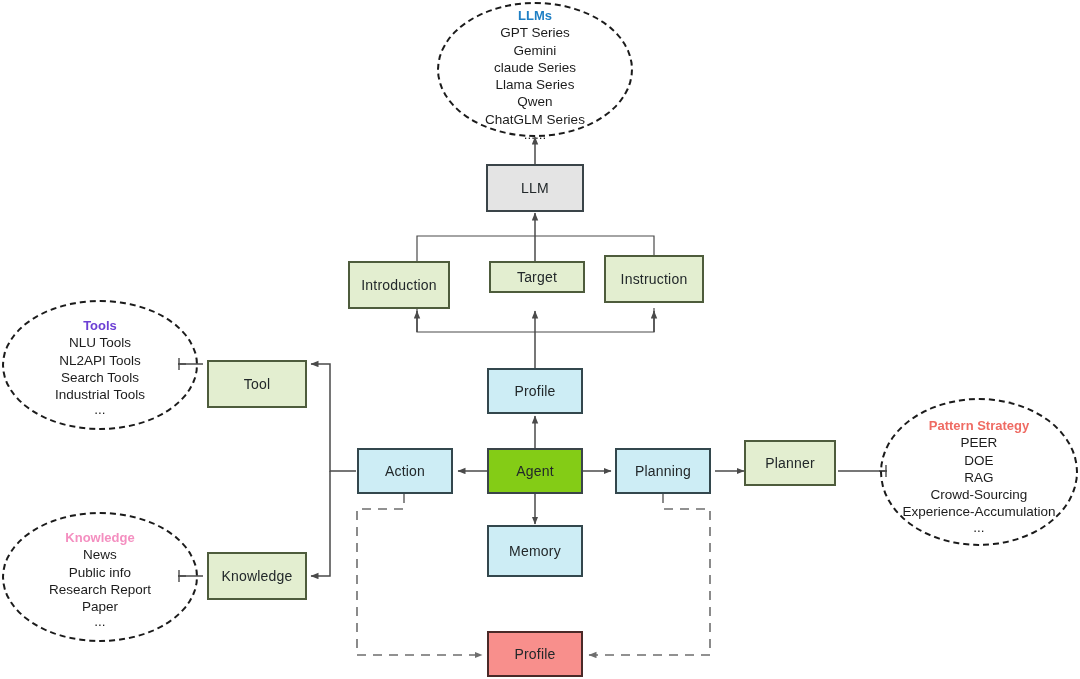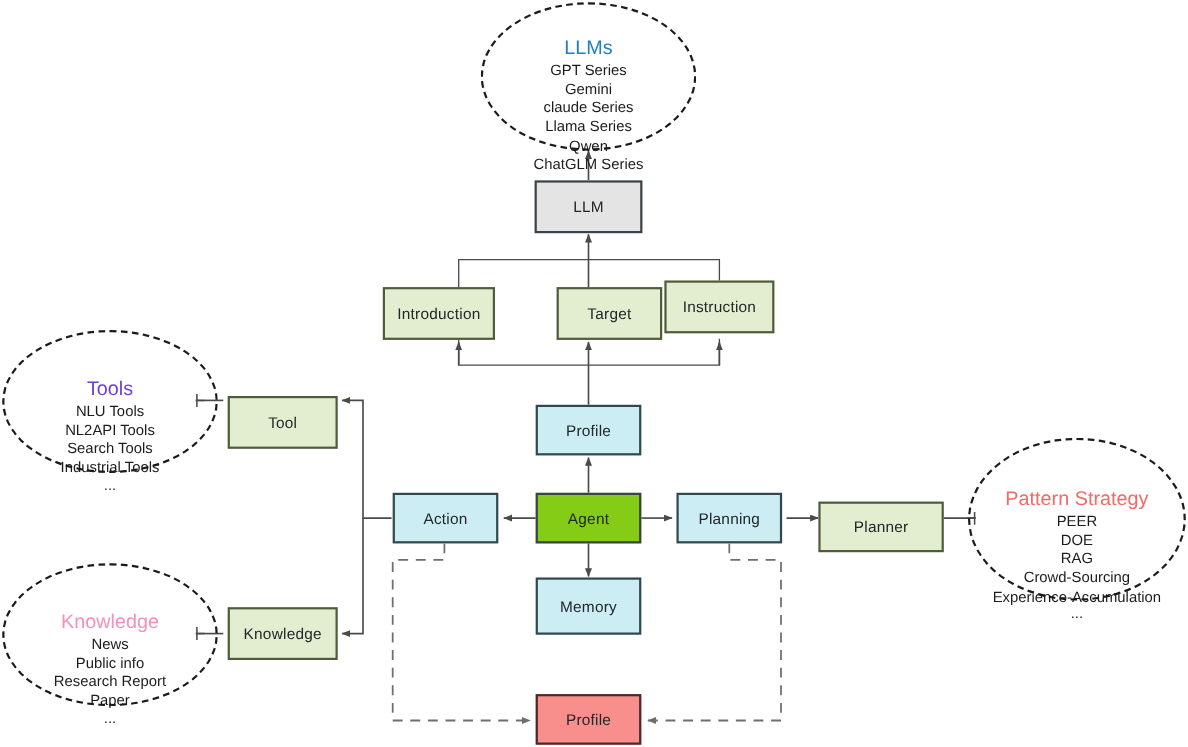--- a/index.html
+++ b/index.html
@@ -50,24 +50,23 @@
     border-radius: 50%;
     display: flex;
     flex-direction: column;
     align-items: center;
     justify-content: flex-start;
     text-align: center;
     z-index: 2;
     background: transparent;
   }
   .cloud .c-title {
-    font-weight: normal;
-    font-size: 18px;
+    font-weight: bold;
+    font-size: 13px;
     line-height: 1.25;
-    margin-top: 24px;
   }
   .cloud .c-line {
     font-size: 13.5px;
     color: #1c1c1c;
     line-height: 1.28;
     white-space: nowrap;
   }
   .cloud .c-dots {
     font-size: 13.5px;
     color: #1c1c1c;
@@ -165,30 +164,30 @@
     <div class="c-line">DOE</div>
     <div class="c-line">RAG</div>
     <div class="c-line">Crowd-Sourcing</div>
     <div class="c-line">Experience-Accumulation</div>
     <div class="c-dots">...</div>
   </div>
 
   <div class="node grey" style="left:486px; top:164px; width:98px; height:48px;">LLM</div>
 
   <div class="node green" style="left:348px; top:261px; width:102px; height:48px;">Introduction</div>
-  <div class="node green" style="left:506px; top:261px; width:96px; height:48px;">Target</div>
+  <div class="node green" style="left:489px; top:261px; width:96px; height:32px;">Target</div>
   <div class="node green" style="left:604px; top:255px; width:100px; height:48px;">Instruction</div>
 
   <div class="node blue" style="left:487px; top:368px; width:96px; height:46px;">Profile</div>
 
   <div class="node green" style="left:207px; top:360px; width:100px; height:48px;">Tool</div>
   <div class="node green" style="left:207px; top:552px; width:100px; height:48px;">Knowledge</div>
 
   <div class="node blue" style="left:357px; top:448px; width:96px; height:46px;">Action</div>
   <div class="node yellow" style="left:487px; top:448px; width:96px; height:46px;">Agent</div>
   <div class="node blue" style="left:615px; top:448px; width:96px; height:46px;">Planning</div>
-  <div class="node green" style="left:744px; top:456px; width:114px; height:46px;text-align:right;">Planner</div>
+  <div class="node green" style="left:744px; top:440px; width:92px; height:46px;text-align:right;">Planner</div>
 
   <div class="node blue" style="left:487px; top:525px; width:96px; height:52px;">Memory</div>
 
   <div class="node red" style="left:487px; top:631px; width:96px; height:46px;">Profile</div>
 
 </div>
 
 </body></html>

